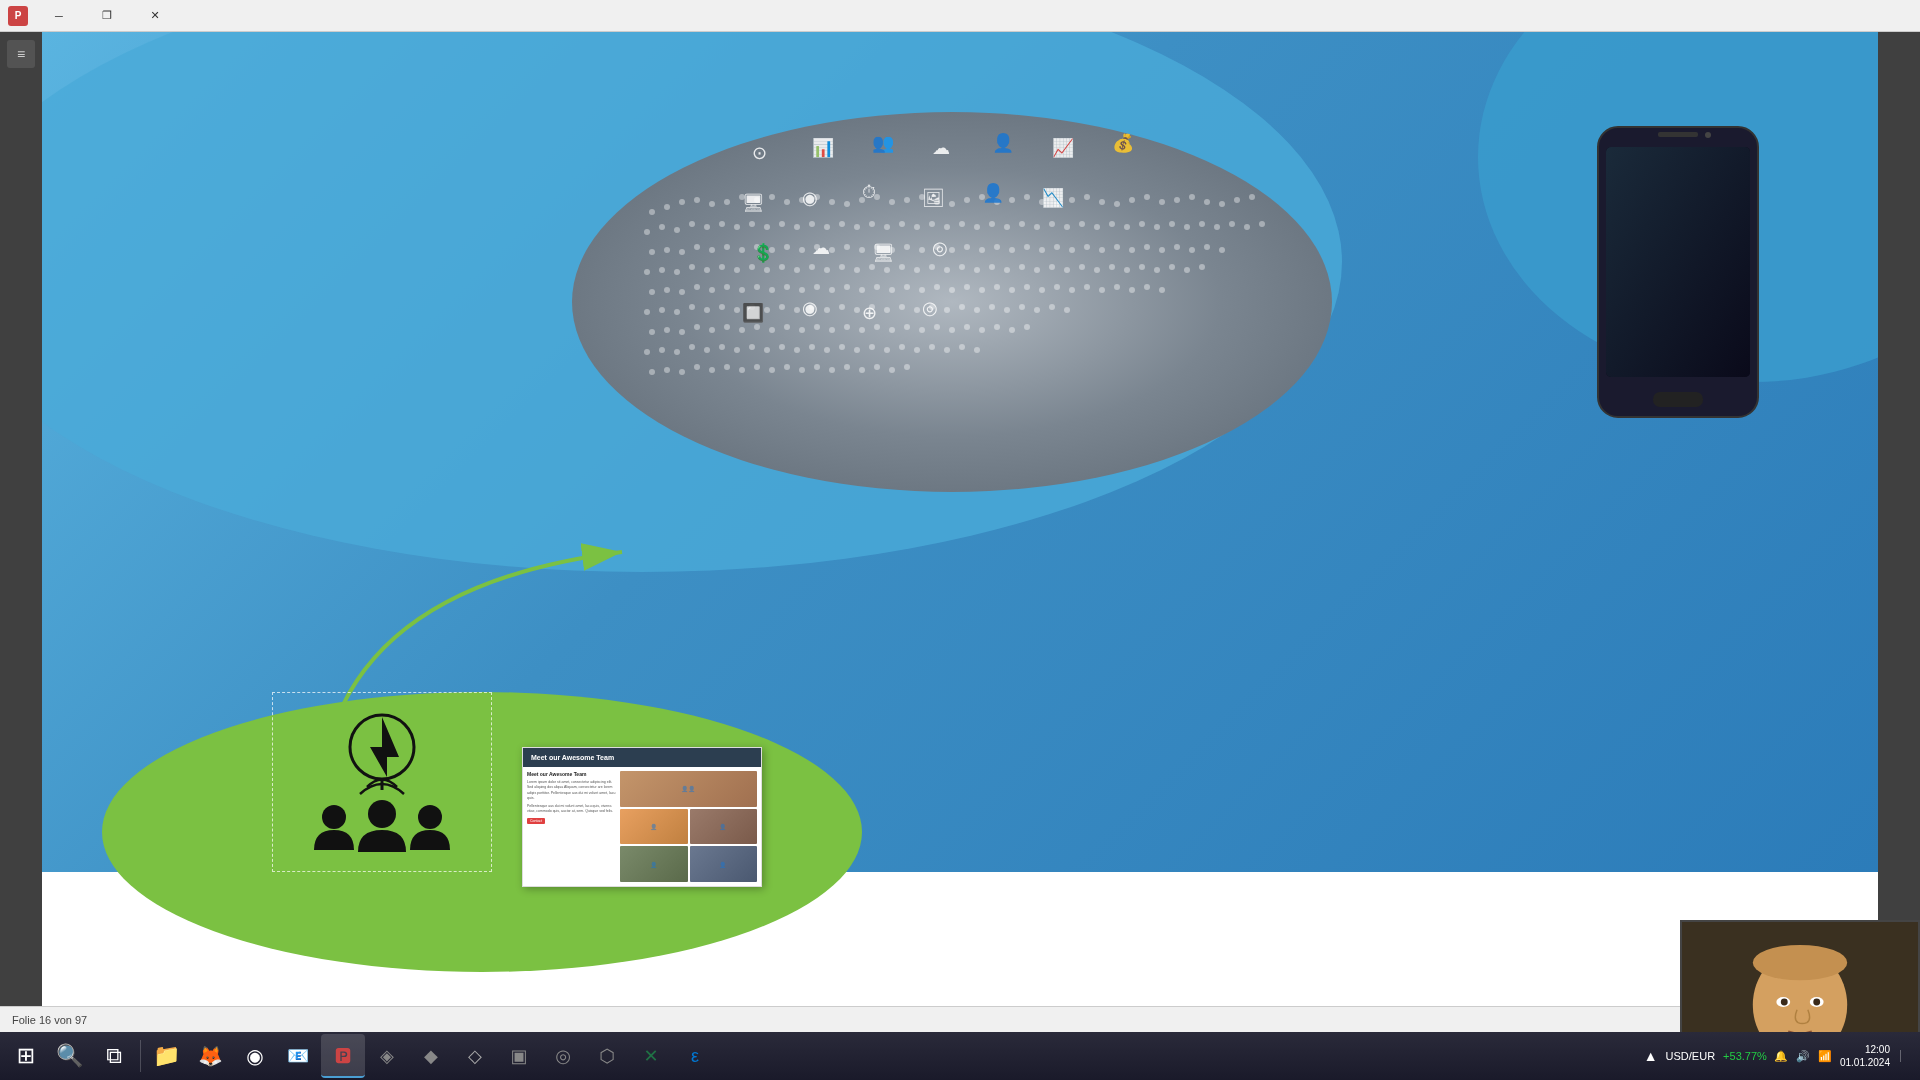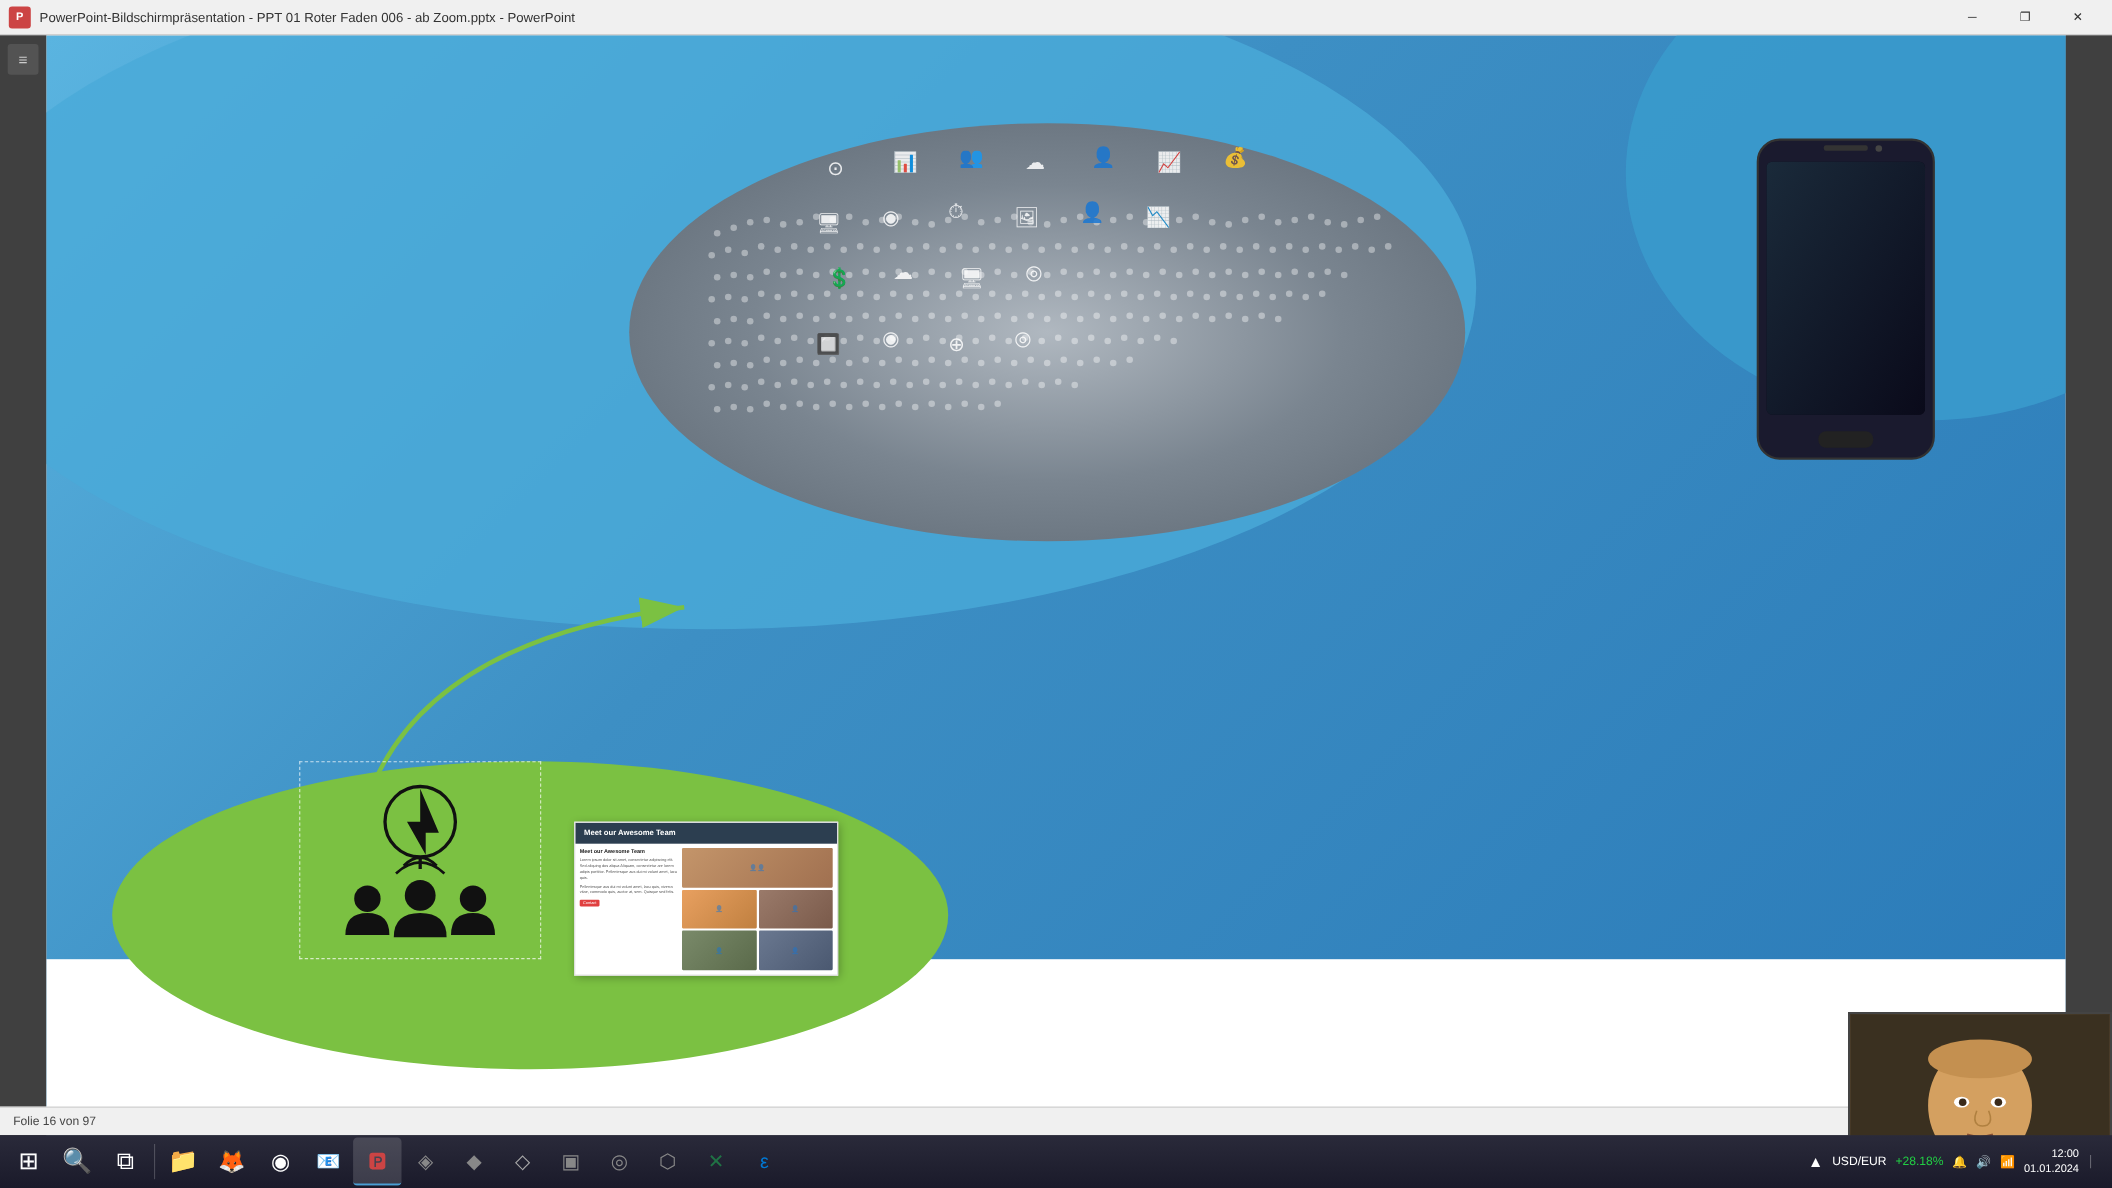--- a/index.html
+++ b/index.html
@@ -332,21 +332,20 @@
       opacity: 0.6;
     }
   </style>
 </head>
 <body>
 
 <div id="titlebar">
   <div id="titlebar-icon">
     <span style="font-size:10px;font-weight:bold;color:white;">P</span>
   </div>
-  <span style="font-size:12px;color:#333;flex:1;">PowerPoint-Bildschirmpräsentation  -  PPT 01 Roter Faden 006 - ab Zoom.pptx - PowerPoint</span>
   <div id="titlebar-controls">
     <button class="win-btn">─</button>
     <button class="win-btn">❐</button>
     <button class="win-btn close">✕</button>
   </div>
 </div>
 
 <div class="side-panel-left">
   <div class="side-icon">≡</div>
 </div>
@@ -855,20 +854,20 @@
   <button class="taskbar-btn" style="font-size:18px;color:#aaa;" title="App">◇</button>
   <button class="taskbar-btn" style="font-size:18px;color:#888;" title="App">▣</button>
   <button class="taskbar-btn" style="font-size:18px;color:#888;" title="App">◎</button>
   <button class="taskbar-btn" style="font-size:18px;color:#888;" title="App">⬡</button>
   <button class="taskbar-btn" style="font-size:18px;color:#207245;" title="Excel">✕</button>
   <button class="taskbar-btn" style="font-size:18px;color:#0078d4;" title="Edge">ε</button>
 
   <div class="taskbar-right">
     <span style="font-size:14px;">▲</span>
     <span>USD/EUR</span>
-    <span style="color:#22cc44;">+28.18%</span>
+    <span style="color:#22cc44;">+53.77%</span>
     <span>🔔</span>
     <span>🔊</span>
     <span>📶</span>
     <span style="font-size:10px;text-align:right;line-height:1.3;">12:00<br>01.01.2024</span>
     <span style="width:8px;border-left:1px solid rgba(255,255,255,0.3);cursor:pointer;margin-left:2px;">&nbsp;</span>
   </div>
 </div>
 
 </body></html>

